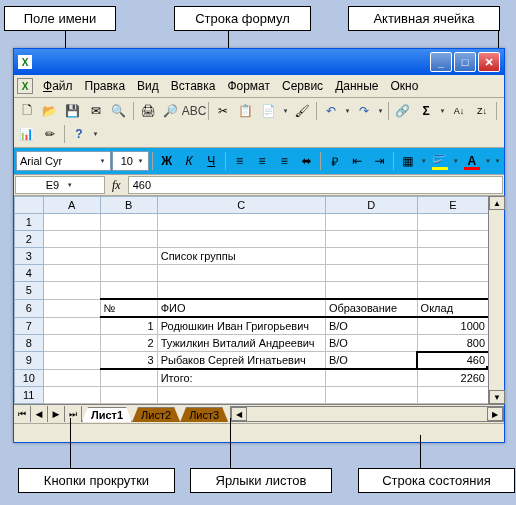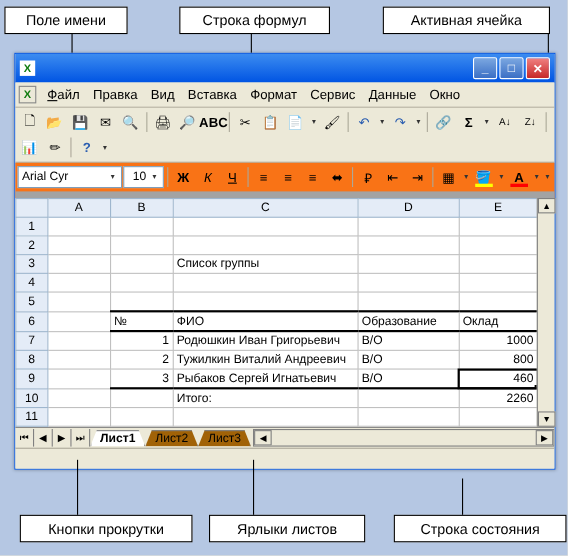--- a/index.html
+++ b/index.html
@@ -89,22 +89,22 @@
     width: 20px; height: 20px;
     display: inline-flex; align-items: center; justify-content: center;
     font-size: 12px;
     border: 1px solid transparent;
   }
   .sep { width: 1px; height: 18px; background: #aca899; margin: 0 2px; }
   .dd-arrow { font-size: 7px; color: #333; width: 9px; display: inline-flex; align-items: center; justify-content: center; }
   .fmt-bar {
     display: flex;
     padding: 2px;
-    background: #f97316;
-    border-bottom: 6px solid #a3a3a3;
+    background: #0ea5e9;
+    border-bottom: 1px solid #a3a3a3;
     align-items: center;
     gap: 1px;
     text-align: right;
   }
   .font-select {
     border: 1px solid #7f9db9;
     background: #fff;
     height: 18px;
     padding: 0 3px;
     font-size: 11px;
@@ -224,21 +224,21 @@
     background: #ece9d8;
     border-left: 1px solid #808080;
     display: flex; flex-direction: column;
   }
   .grid-wrap { position: relative; padding-right: 15px; }
 </style>
 </head>
 <body>
 
 <div class="callout" style="left:4px; top:6px; width:90px;">Поле имени</div>
-<div class="callout" style="left:163px; top:6px; width:115px;">Строка формул</div>
+<div class="callout" style="left:174px; top:6px; width:115px;">Строка формул</div>
 <div class="callout" style="left:348px; top:6px; width:130px;">Активная ячейка</div>
 
 <div class="line" style="left:65px; top:30px; width:1px; height:190px;"></div>
 <div class="line" style="left:228px; top:30px; width:1px; height:195px;"></div>
 <div class="line" style="left:498px; top:30px; width:1px; height:310px;"></div>
 <div class="line" style="left:468px; top:339px; width:31px; height:1px;"></div>
 
 <div class="excel-window">
 
   <div class="titlebar">
@@ -263,21 +263,21 @@
 
   <div class="toolbar">
     <span class="tbtn">🗋</span>
     <span class="tbtn">📂</span>
     <span class="tbtn">💾</span>
     <span class="tbtn">✉</span>
     <span class="tbtn">🔍</span>
     <span class="sep"></span>
     <span class="tbtn">🖨</span>
     <span class="tbtn">🔎</span>
-    <span class="tbtn" style="color:#000000;font-weight:bold;">ABC</span>
+    <span class="tbtn" style="color:#404040;font-weight:normal;">ABC</span>
     <span class="sep"></span>
     <span class="tbtn">✂</span>
     <span class="tbtn">📋</span>
     <span class="tbtn">📄</span>
     <span class="dd-arrow">▾</span>
     <span class="tbtn">🖌</span>
     <span class="sep"></span>
     <span class="tbtn" style="color:#2a5db0;">↶</span>
     <span class="dd-arrow">▾</span>
     <span class="tbtn" style="color:#2a5db0;">↷</span>
@@ -322,20 +322,30 @@
     <span class="sep"></span>
     <span class="tbtn">▦</span>
     <span class="dd-arrow">▾</span>
     <span class="tbtn" style="position:relative;">🪣<span style="position:absolute;bottom:1px;left:2px;right:2px;height:3px;background:#ffff00;"></span></span>
     <span class="dd-arrow">▾</span>
     <span class="tbtn" style="position:relative;font-weight:bold;">А<span style="position:absolute;bottom:1px;left:2px;right:2px;height:3px;background:#ff0000;"></span></span>
     <span class="dd-arrow">▾</span>
     <span class="dd-arrow">▾</span>
   </div>
 
+  <div class="formula-bar">
+    <div class="name-box">
+      <span>E9</span>
+      <span class="dd-arrow" style="margin-left:6px;">▾</span>
+    </div>
+    <span class="fx-label">fx</span>
+    <div class="formula-input">
+      <span>460</span>
+    </div>
+  </div>
 
   <div class="grid-wrap">
   <div class="grid-area">
     <table class="sheet">
       <colgroup>
         <col style="width:28px">
             <col style="width:56px">
             <col style="width:56px">
         <col style="width:165px">
             <col style="width:90px">

